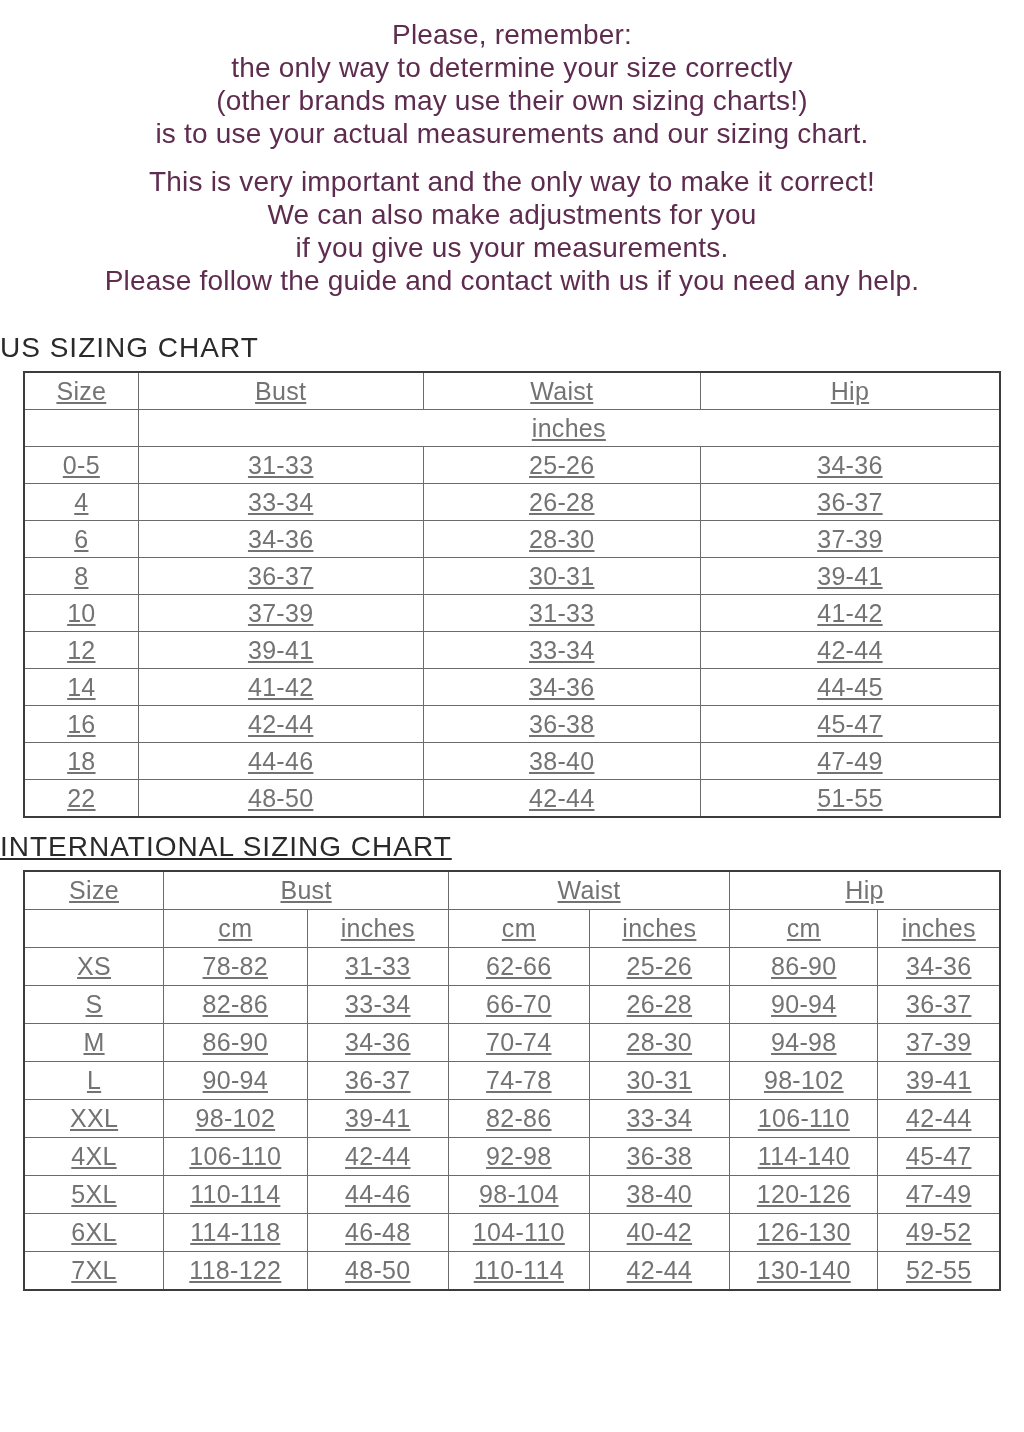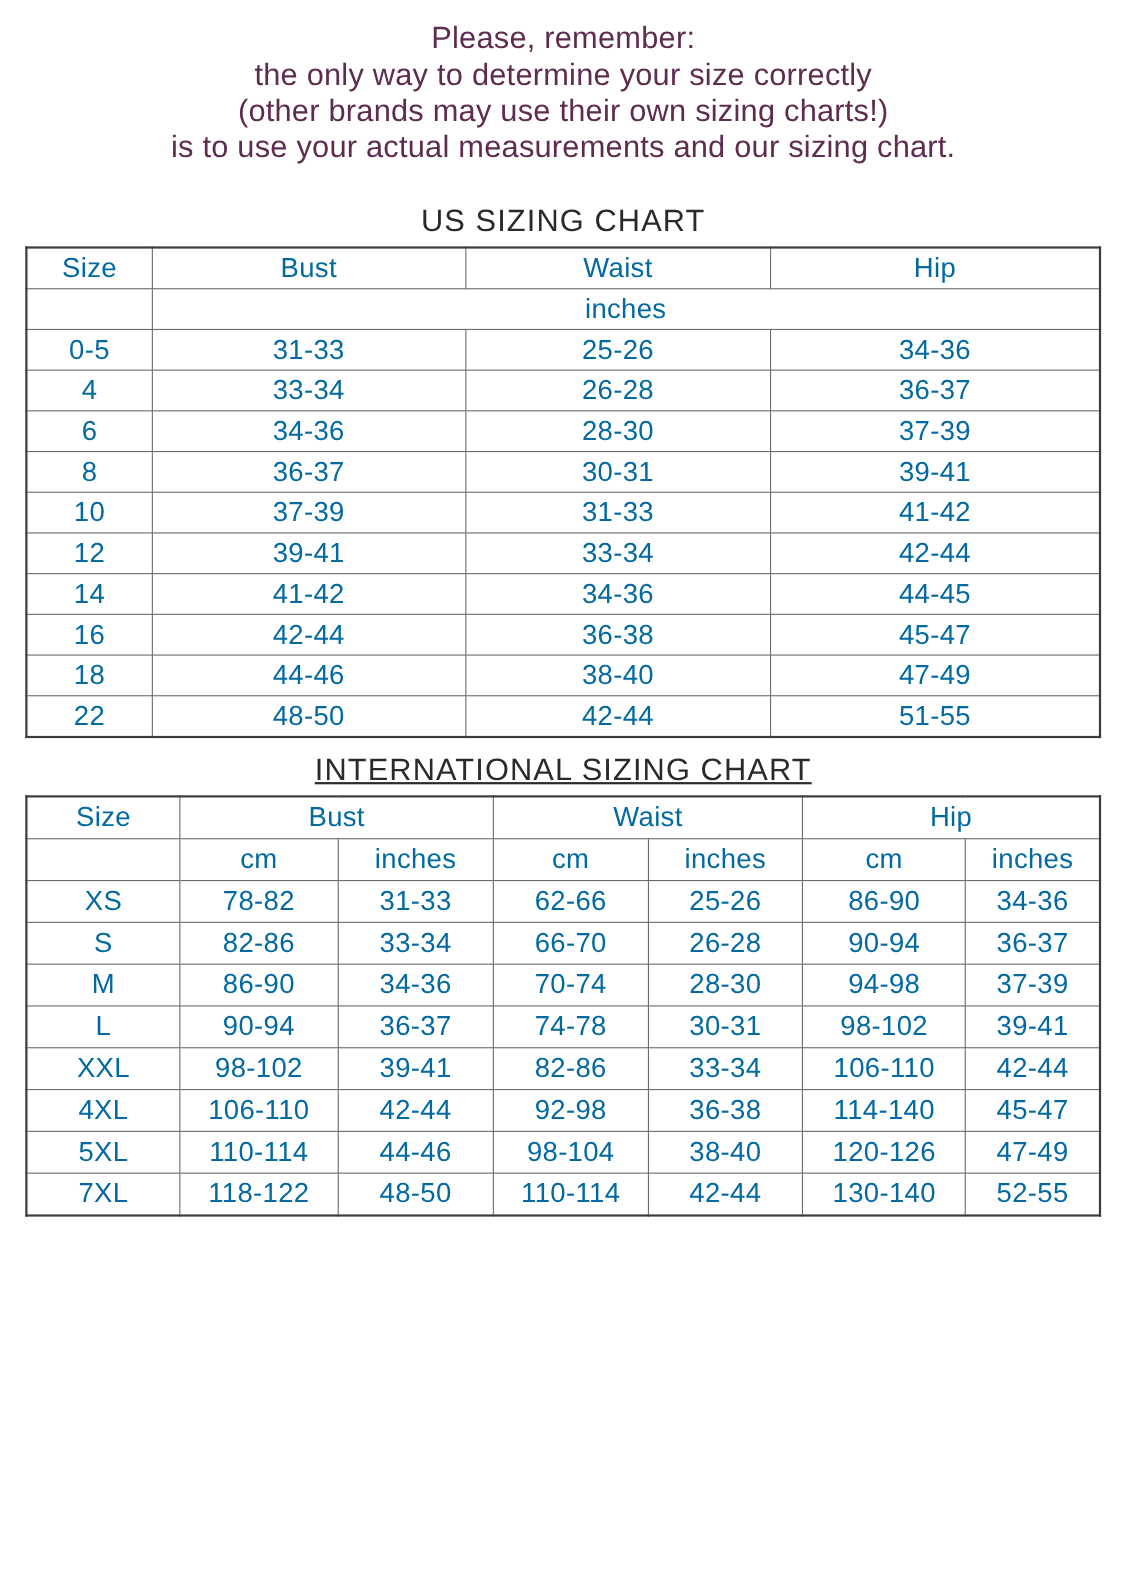--- a/index.html
+++ b/index.html
@@ -28,41 +28,41 @@
     line-height: 33px;
     letter-spacing: 0.2px;
   }
   .intro-para { margin: 0 0 0 0; }
   .intro-para + .intro-para { margin-top: 15px; }
   .intro-line { white-space: nowrap; }
 
   
   .chart-title {
     margin: 12px auto;
-    text-align: center;
     color: #2a2a2a;
     font-weight: 300;
     font-size: 28px;
     line-height: 32px;
     letter-spacing: 1px;
   }
   .chart-title.us   { margin-top: 35px; margin-bottom: 7px; }
   .chart-title.intl { margin-top: 13px; margin-bottom: 7px; text-decoration: underline; }
 
   
   table.sizing-table {
     width: 978px;
     margin: 0 auto;
     border-collapse: collapse;
     table-layout: fixed;
     border: 2px solid #3c3c3c;
-    color: #0369a1;
+    color: #737373;
     font-weight: 300;
     font-size: 25px;
     letter-spacing: 0.3px;
+    text-decoration: underline;
   }
   table.sizing-table th,
   table.sizing-table td {
     border: 1px solid #6b6b6b;
     text-align: center;
     vertical-align: middle;
     padding: 0;
     font-weight: 300;
     overflow: hidden;
   }
@@ -73,20 +73,26 @@
 <body>
 
 <div class="page">
 
   <section class="intro">
     <div class="intro-para">
       <div class="intro-line">Please, remember:</div>
       <div class="intro-line">the only way to determine your size correctly</div>
       <div class="intro-line">(other brands may use their own sizing charts!)</div>
       <div class="intro-line">is to use your actual measurements and our sizing chart.</div>
+    </div>
+    <div class="intro-para">
+      <div class="intro-line">This is very important and the only way to make it correct!</div>
+      <div class="intro-line">We can also make adjustments for you</div>
+      <div class="intro-line">if you give us your measurements.</div>
+      <div class="intro-line">Please follow the guide and contact with us if you need any help.</div>
     </div>
   </section>
 
   <h2 class="chart-title us">US SIZING CHART</h2>
 
   <table class="sizing-table us-table">
     <colgroup>
       <col style="width:11.7%">
       <col style="width:29.2%">
       <col style="width:28.4%">
@@ -255,20 +261,29 @@
         <tr>
           <td>5XL</td>
           <td>110-114</td>
           <td>44-46</td>
           <td>98-104</td>
           <td>38-40</td>
           <td>120-126</td>
           <td>47-49</td>
         </tr>
         <tr>
+          <td>6XL</td>
+          <td>114-118</td>
+          <td>46-48</td>
+          <td>104-110</td>
+          <td>40-42</td>
+          <td>126-130</td>
+          <td>49-52</td>
+        </tr>
+        <tr>
           <td>7XL</td>
           <td>118-122</td>
           <td>48-50</td>
           <td>110-114</td>
           <td>42-44</td>
           <td>130-140</td>
           <td>52-55</td>
         </tr>
       </tbody>
   </table>

